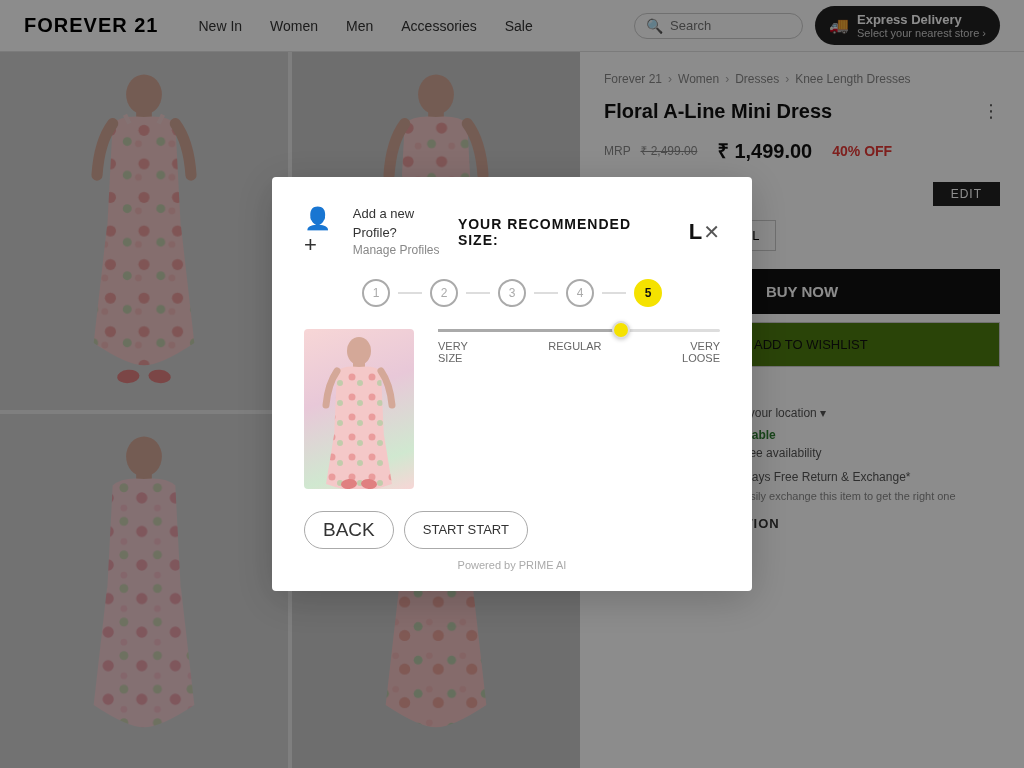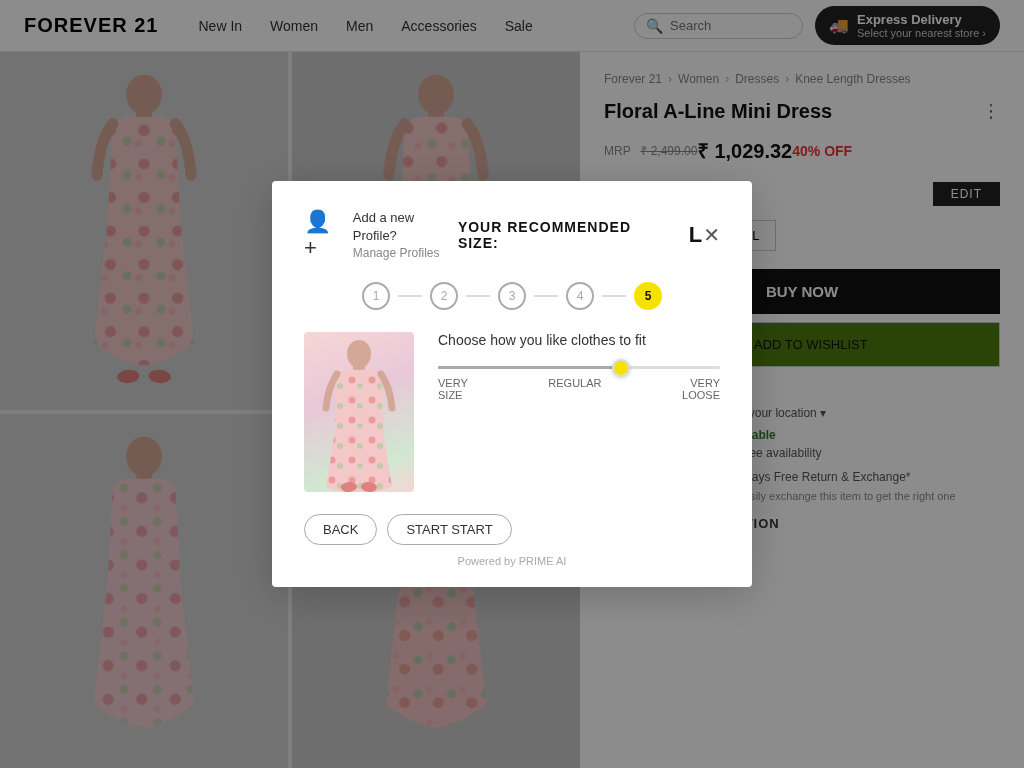--- a/index.html
+++ b/index.html
@@ -126,21 +126,21 @@
       display: flex;
       align-items: flex-start;
       justify-content: space-between;
       margin-bottom: 14px;
     }
     .product-title { font-size: 20px; font-weight: bold; color: #111; }
     .share-icon { font-size: 18px; color: #555; cursor: pointer; }
     .price-row {
       display: flex;
       align-items: center;
-      gap: 0;
+      gap: 20px;
       margin-bottom: 18px;
     }
     .price-mrp { font-size: 12px; color: #888; }
     .price-mrp-val { text-decoration: line-through; color: #888; }
     .price-current { font-size: 20px; font-weight: bold; color: #111; }
     .price-off { font-size: 14px; font-weight: bold; color: #e53935; }
     .edit-btn {
       display: flex;
       justify-content: flex-end;
       margin-bottom: 14px;
@@ -385,21 +385,21 @@
       display: flex;
       gap: 10px;
       justify-content: flex-start;
       margin-top: 2px;
     }
     .back-btn {
       background: #fff;
       border: 1px solid #aaa;
       padding: 7px 18px;
       border-radius: 20px;
-      font-size: 13px;
+      font-size: 19px;
       cursor: pointer;
       color: #333;
     }
     .start-over-btn {
       background: #fff;
       border: 1px solid #aaa;
       padding: 7px 18px;
       border-radius: 20px;
       font-size: 13px;
       cursor: pointer;
@@ -546,21 +546,21 @@
       <h1 class="product-title">Floral A-Line Mini Dress</h1>
       <span class="share-icon">⋮</span>
     </div>
 
     <div class="price-row">
       <span class="price-mrp">
         <span>MRP</span>
         &nbsp;
         <span class="price-mrp-val">₹ 2,499.00</span>
       </span>
-      <span class="price-current">₹ 1,029.32</span>
+      <span class="price-current">₹ 1,499.00</span>
       <span class="price-off">40% OFF</span>
     </div>
 
     <div class="edit-btn">
       <button>EDIT</button>
     </div>
 
     <div class="size-options">
       <button class="size-btn selected">L</button>
       <button class="size-btn">XL</button>
@@ -653,21 +653,20 @@
             <path d="M30,106 Q42,116 55,118 Q68,116 80,106 L88,155 Q68,162 55,162 Q42,162 22,155 Z" fill="url(#modalFloral)"></path>
             <path d="M33,42 Q24,55 22,76" stroke="#d4a898" stroke-width="7" fill="none" stroke-linecap="round"></path>
             <path d="M77,42 Q86,55 88,76" stroke="#d4a898" stroke-width="7" fill="none" stroke-linecap="round"></path>
             <ellipse cx="45" cy="155" rx="8" ry="5" fill="#e08080" transform="rotate(-5,45,155)"></ellipse>
             <ellipse cx="65" cy="155" rx="8" ry="5" fill="#e08080" transform="rotate(5,65,155)"></ellipse>
           </svg>
         </div>
       </div>
 
       <div class="fit-section">
-        <div class="fit-label">Choose how you like clothes to fit</div>
         <div class="slider-container">
           <div class="slider-track">
             <div class="slider-fill"></div>
             <div class="slider-thumb"></div>
           </div>
           <div class="slider-labels">
             <div class="label-left">
               <div>VERY</div>
               <div>SIZE</div>
             </div>

